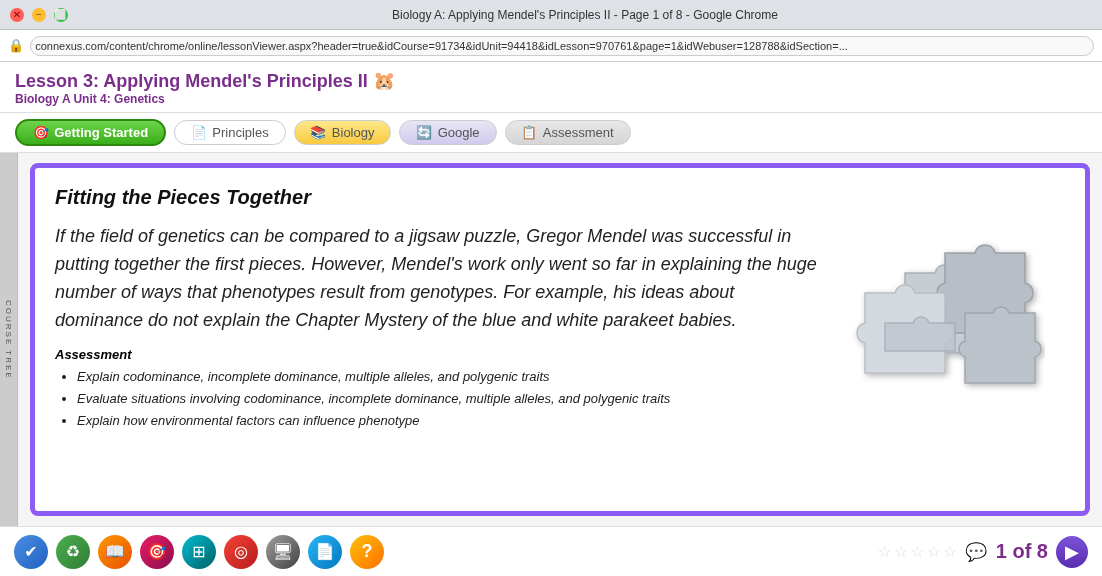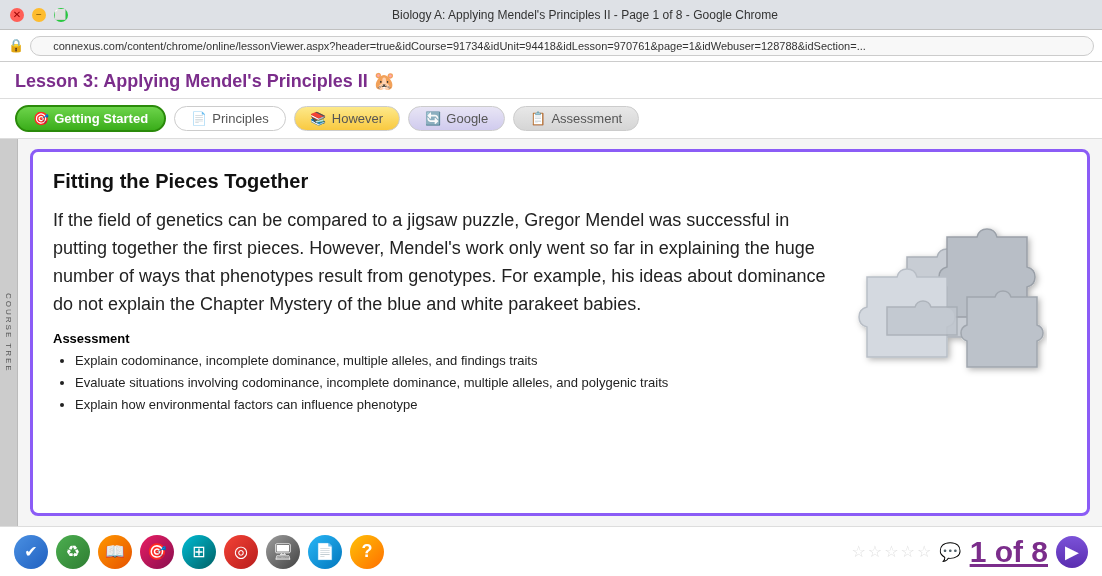--- a/index.html
+++ b/index.html
@@ -40,21 +40,21 @@
       align-items: center;
       padding: 0 8px;
       border-bottom: 1px solid #ccc;
       gap: 6px;
     }
     .address-bar .lock-icon { color: #555; font-size: 13px; }
     .address-input {
       flex: 1;
       border: 1px solid #ccc;
       border-radius: 12px;
-      padding: 3px 22px;
+      padding: 3px 4px;
       font-size: 11px;
       color: #333;
       background: #f8f8f8;
       outline: none;
     }
 
     
     .app-body {
       background: #f5f5f5;
       height: calc(576px - 62px);
@@ -154,28 +154,29 @@
 
     
     .lesson-content {
       flex: 1;
       padding: 10px 12px;
       overflow: hidden;
       display: flex;
       flex-direction: column;
     }
     .content-box {
-      border: 3px solid #8b5cf6;
+      border: 5px solid #8b5cf6;
       border-radius: 8px;
       background: white;
       flex: 1;
       overflow: hidden;
       display: flex;
       flex-direction: column;
       position: relative;
+      font-style: italic;
     }
     .content-scroll {
       flex: 1;
       overflow-y: scroll;
       padding: 18px 20px;
       scrollbar-width: thin;
     }
     .content-scroll::-webkit-scrollbar { width: 12px; }
     .content-scroll::-webkit-scrollbar-track { background: #f0f0f0; }
     .content-scroll::-webkit-scrollbar-thumb { background: #bbb; border: 2px solid #f0f0f0; border-radius: 6px; }
@@ -228,24 +229,23 @@
       gap: 8px;
     }
     .page-stars {
       display: flex;
       gap: 2px;
     }
     .star { color: #f0b429; font-size: 16px; }
     .star.empty { color: #e0e0e0; }
     .chat-icon { color: #999; font-size: 18px; }
     .page-num {
-      font-size: 30px;
+      font-size: 20px;
       font-weight: bold;
       color: #7b2d8b;
-      text-decoration: underline;
     }
     .nav-arrow {
       width: 32px; height: 32px;
       border-radius: 50%;
       background: linear-gradient(to bottom, #7b52d8, #5a2db0);
       display: flex; align-items: center; justify-content: center;
       color: white;
       font-size: 18px;
       cursor: pointer;
     }
@@ -278,34 +278,35 @@
   <input class="address-input" readonly="" value="connexus.com/content/chrome/online/lessonViewer.aspx?header=true&amp;idCourse=91734&amp;idUnit=94418&amp;idLesson=970761&amp;page=1&amp;idWebuser=128788&amp;idSection=..." style="">
 </div>
 
 <div class="app-body">
 
   <div class="lesson-header">
     <div class="lesson-title">
       <span>Lesson 3: Applying Mendel's Principles II</span>
       <span>🐹</span>
     </div>
+    <div class="lesson-subtitle">Biology A  Unit 4: Genetics</div>
   </div>
 
   <div class="nav-tabs">
     <div class="nav-tab active-green">
       <span>🎯</span>
       <span>Getting Started</span>
     </div>
     <div class="nav-tab inactive-white">
       <span>📄</span>
       <span>Principles</span>
     </div>
     <div class="nav-tab inactive-yellow">
       <span>📚</span>
-      <span>However</span>
+      <span>Biology</span>
     </div>
     <div class="nav-tab inactive-lavender">
       <span>🔄</span>
       <span>Google</span>
     </div>
     <div class="nav-tab inactive-gray">
       <span>📋</span>
       <span>Assessment</span>
     </div>
   </div>
@@ -318,21 +319,21 @@
 
     <div class="lesson-content">
       <div class="content-box">
         <div class="content-scroll">
           <div class="page-title">Fitting the Pieces Together</div>
           <div class="content-layout">
             <div class="content-text">
               <p class="content-para">If the field of genetics can be compared to a jigsaw puzzle, Gregor Mendel was successful in putting together the first pieces. However, Mendel's work only went so far in explaining the huge number of ways that phenotypes result from genotypes. For example, his ideas about dominance do not explain the Chapter Mystery of the blue and white parakeet babies.</p>
               <div class="objectives-title">Assessment</div>
               <ul class="objectives-list">
-                <li>Explain codominance, incomplete dominance, multiple alleles, and findings traits</li>
+                <li>Explain codominance, incomplete dominance, multiple alleles, and polygenic traits</li>
                 <li>Evaluate situations involving codominance, incomplete dominance, multiple alleles, and polygenic traits</li>
                 <li>Explain how environmental factors can influence phenotype</li>
               </ul>
             </div>
             <div class="content-image">
               
               <svg width="200" height="170" viewBox="0 0 200 170">
                 <defs>
                   <filter id="shadow" x="-20%" y="-20%" width="140%" height="140%">
                     <feDropShadow dx="2" dy="2" stdDeviation="3" flood-opacity="0.3"></feDropShadow>

